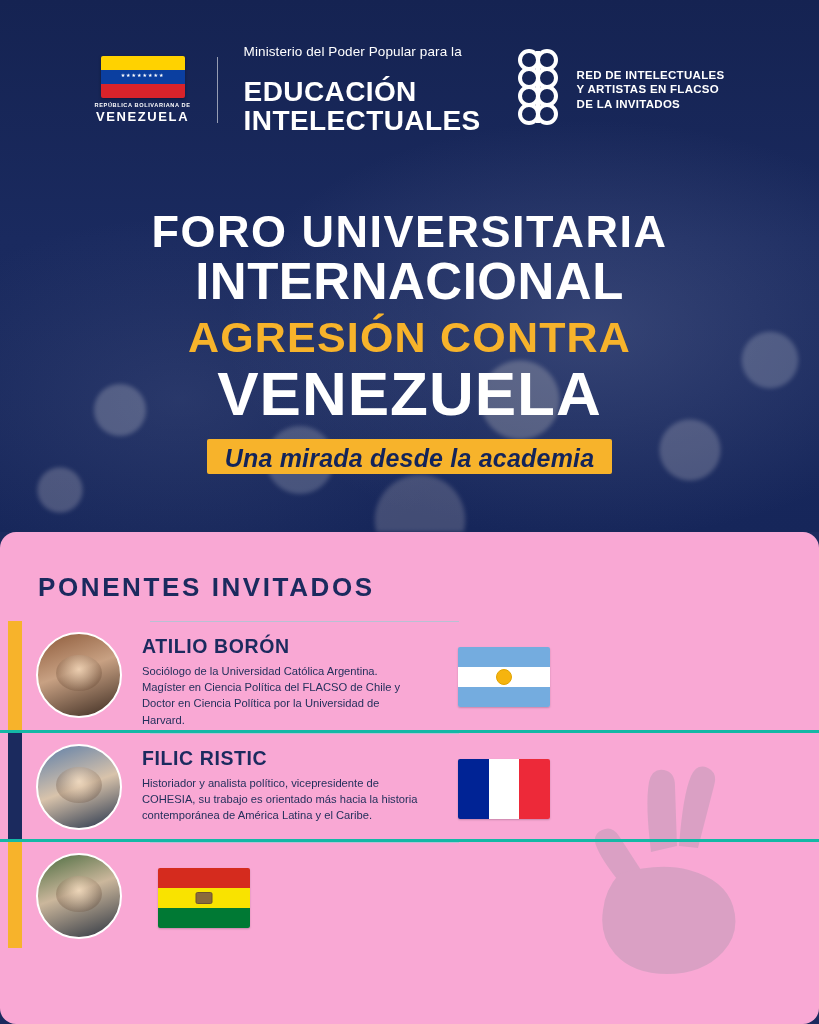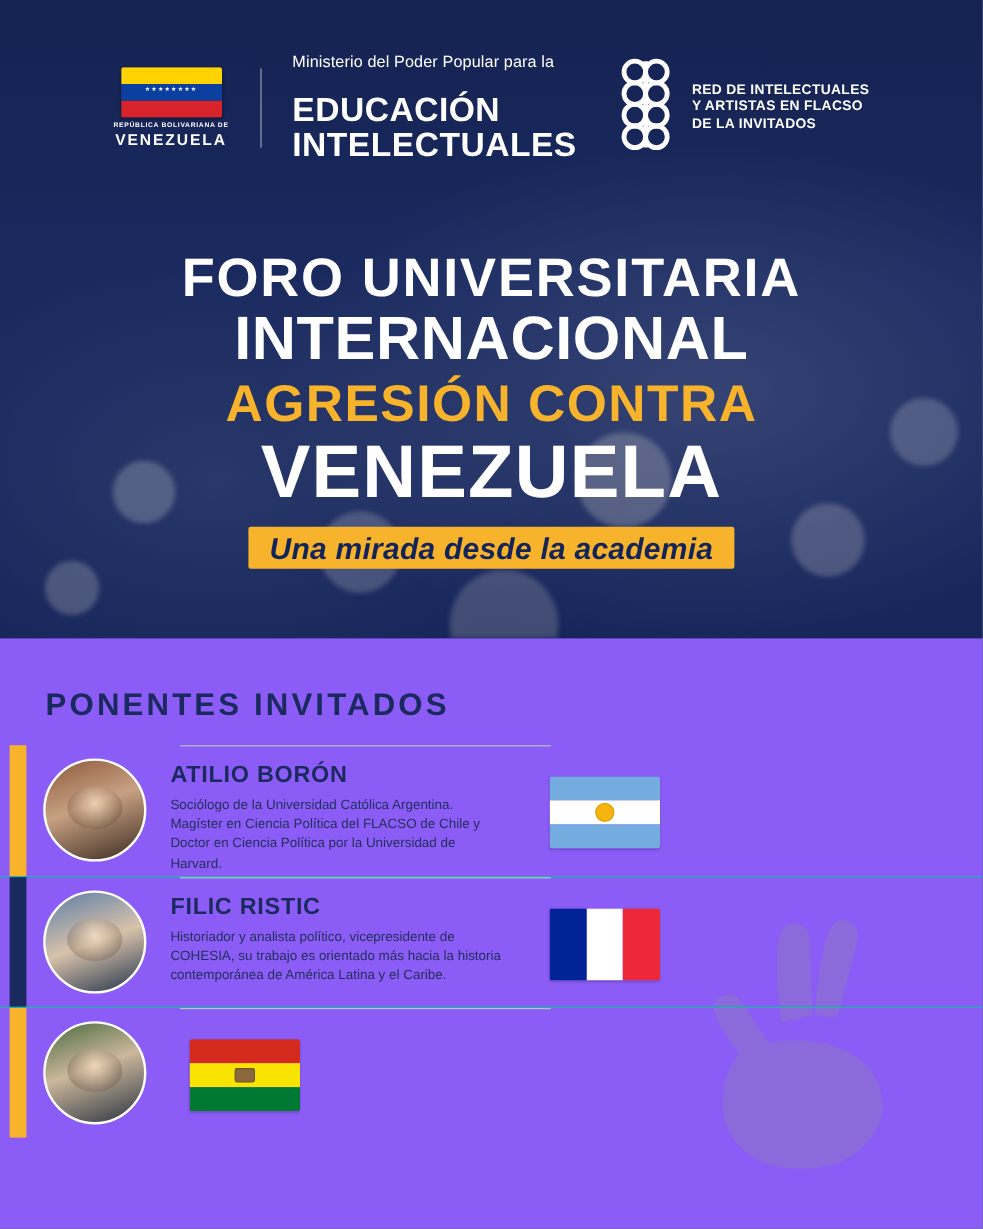--- a/index.html
+++ b/index.html
@@ -102,22 +102,23 @@
     background: #f7b32b; color: #13245a;
     font-size: 25px; font-weight: 700; font-style: italic;
     padding: 5px 18px 1px; letter-spacing: .2px;
     border-radius: 2px;
   }
 
   
   .speakers {
     position: relative;
     width: 819px; height: 492px;
-    background: #8b5cf6;
+    background: #f9a8d4;
     overflow: hidden;
+    border-radius: 16px;
   }
   .hand {
     position: absolute; right: 30px; bottom: 40px;
     width: 230px; height: 250px;
     opacity: .28;
     z-index: 1;
   }
   .sp-inner { position: relative; z-index: 2; }
 
   .sec-title {
@@ -125,21 +126,21 @@
     padding: 40px 0 18px 38px;
   }
 
   .row {
     position: relative;
     display: flex;
     align-items: flex-start;
     height: 109px;
     padding-left: 8px;
   }
-  .row + .row { border-top: 1px solid #14b8a6; margin-left: 0; }
+  .row + .row { border-top: 3px solid #14b8a6; margin-left: 0; }
   .row-line { position: absolute; left: 150px; right: 360px; top: 0; height: 1px; background: #b9c0d4; }
 
   .accent {
     width: 14px; align-self: stretch; background: #f7b32b; flex: 0 0 14px;
   }
   .accent.blue { background: #1b2a5e; }
 
   .photo {
     width: 86px; height: 86px; border-radius: 50%;
     margin: 11px 0 0 14px;

